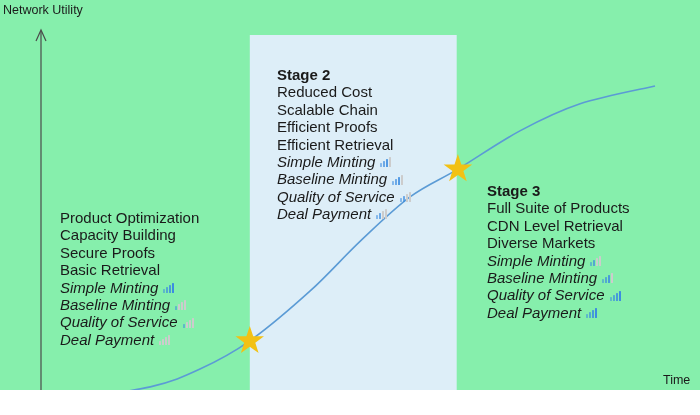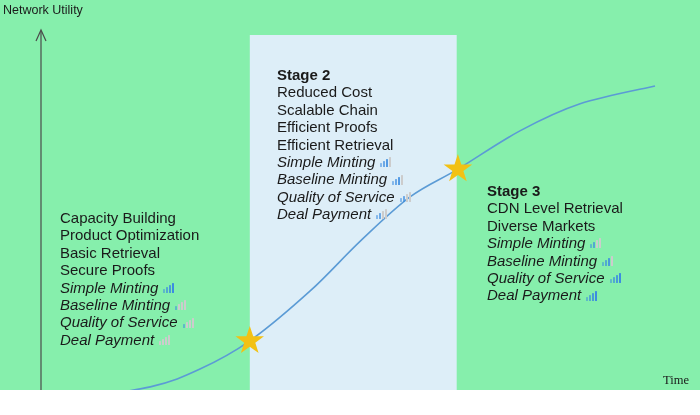--- a/index.html
+++ b/index.html
@@ -3,21 +3,21 @@
 <meta charset="utf-8">
 <style>
   html,body{margin:0;padding:0;background:#ffffff;}
   .canvas{
     position:relative;width:700px;height:390px;background:#86efac;overflow:hidden;
     font-family:"Liberation Sans",sans-serif;
   }
   svg.plot{position:absolute;left:0;top:0;}
   .axis-label{position:absolute;font-size:12.5px;color:#1a1a1a;}
   .ylabel{left:3px;top:3px;}
-  .xlabel{left:663px;top:373px;font-family:Liberation Serif, serif;}
+  .xlabel{left:663px;top:373px;}
   .stage{position:absolute;font-size:15px;line-height:17.4px;color:#1a1a1a;white-space:nowrap;}
   .stage-title{font-weight:700;}
   .metric-row{display:flex;align-items:center;font-style:italic;}
   .meter{display:inline-flex;align-items:flex-end;margin-left:5px;height:11px;}
   .meter .bar{display:inline-block;width:2px;margin-right:1px;border-radius:0.5px;}
   .meter .bar.f{background:#3c8ce0;}
   .meter .bar.e{background:#cccccc;}
   #stage-0{left:60px;top:209px;}
   #stage-1{left:277px;top:66px;}
   #stage-2{left:487px;top:171px;margin-top:11px;}
@@ -35,24 +35,24 @@
       <path d="M645 396 L656 401 L645 406" fill="none" stroke="#4a4a4a" stroke-width="1.2"></path>
       <path d="M68.0 399.9 C81.7 397.7 128.3 392.0 150.3 386.9 C172.3 381.8 183.4 376.8 200.0 369.1 C216.6 361.4 231.4 353.9 249.8 340.9 C268.1 327.9 291.5 307.8 309.9 291.2 C328.4 274.6 343.6 256.8 360.3 241.1 C377.0 225.4 393.7 208.9 410.0 196.9 C426.3 185.0 439.6 180.1 457.9 169.1 C476.2 158.1 499.6 141.8 519.9 130.9 C540.3 120.0 557.6 111.3 580.1 103.8 C602.6 96.3 642.5 89.0 655.0 86.0" fill="none" stroke="#5b9bd5" stroke-width="1.6"></path>
       <polygon points="249.8,325.9 253.2,336.2 264.0,336.3 255.3,342.7 258.6,353.0 249.8,346.7 240.9,353.0 244.2,342.7 235.5,336.3 246.4,336.2" fill="#f2c114"></polygon>
       <polygon points="457.9,154.1 461.3,164.4 472.2,164.5 463.4,170.9 466.7,181.3 457.9,174.9 449.1,181.3 452.4,170.9 443.6,164.5 454.5,164.4" fill="#f2c114"></polygon>
     </svg>
 
   <div class="axis-label ylabel">Network Utility</div>
   <div class="axis-label xlabel">Time</div>
 
   <div class="stage" id="stage-0">
+    <div>Product Optimization</div>
     <div>Capacity Building</div>
-    <div>Product Optimization</div>
+    <div>Secure Proofs</div>
     <div>Basic Retrieval</div>
-    <div>Secure Proofs</div>
     <div class="metric-row">
       <span>Simple Minting</span>
       <span class="meter">
           <span class="bar f" style="height: 4px; opacity: 0.55;"></span>
           <span class="bar f" style="height: 6px; opacity: 0.7;"></span>
           <span class="bar f" style="height: 8px; opacity: 0.85;"></span>
           <span class="bar f" style="height: 10px; opacity: 1;"></span>
         </span>
     </div>
     <div class="metric-row">
@@ -123,20 +123,21 @@
           <span class="bar f" style="height: 4px; opacity: 0.55;"></span>
           <span class="bar f" style="height: 6px; opacity: 0.7;"></span>
           <span class="bar e" style="height: 8px;"></span>
           <span class="bar e" style="height: 10px;"></span>
         </span>
     </div>
   </div>
 
   <div class="stage" id="stage-2">
     <div class="stage-title">Stage 3</div>
+    <div>Full Suite of Products</div>
     <div>CDN Level Retrieval</div>
     <div>Diverse Markets</div>
     <div class="metric-row">
       <span>Simple Minting</span>
       <span class="meter">
           <span class="bar f" style="height: 4px; opacity: 0.55;"></span>
           <span class="bar f" style="height: 6px; opacity: 0.7;"></span>
           <span class="bar e" style="height: 8px;"></span>
           <span class="bar e" style="height: 10px;"></span>
         </span>

